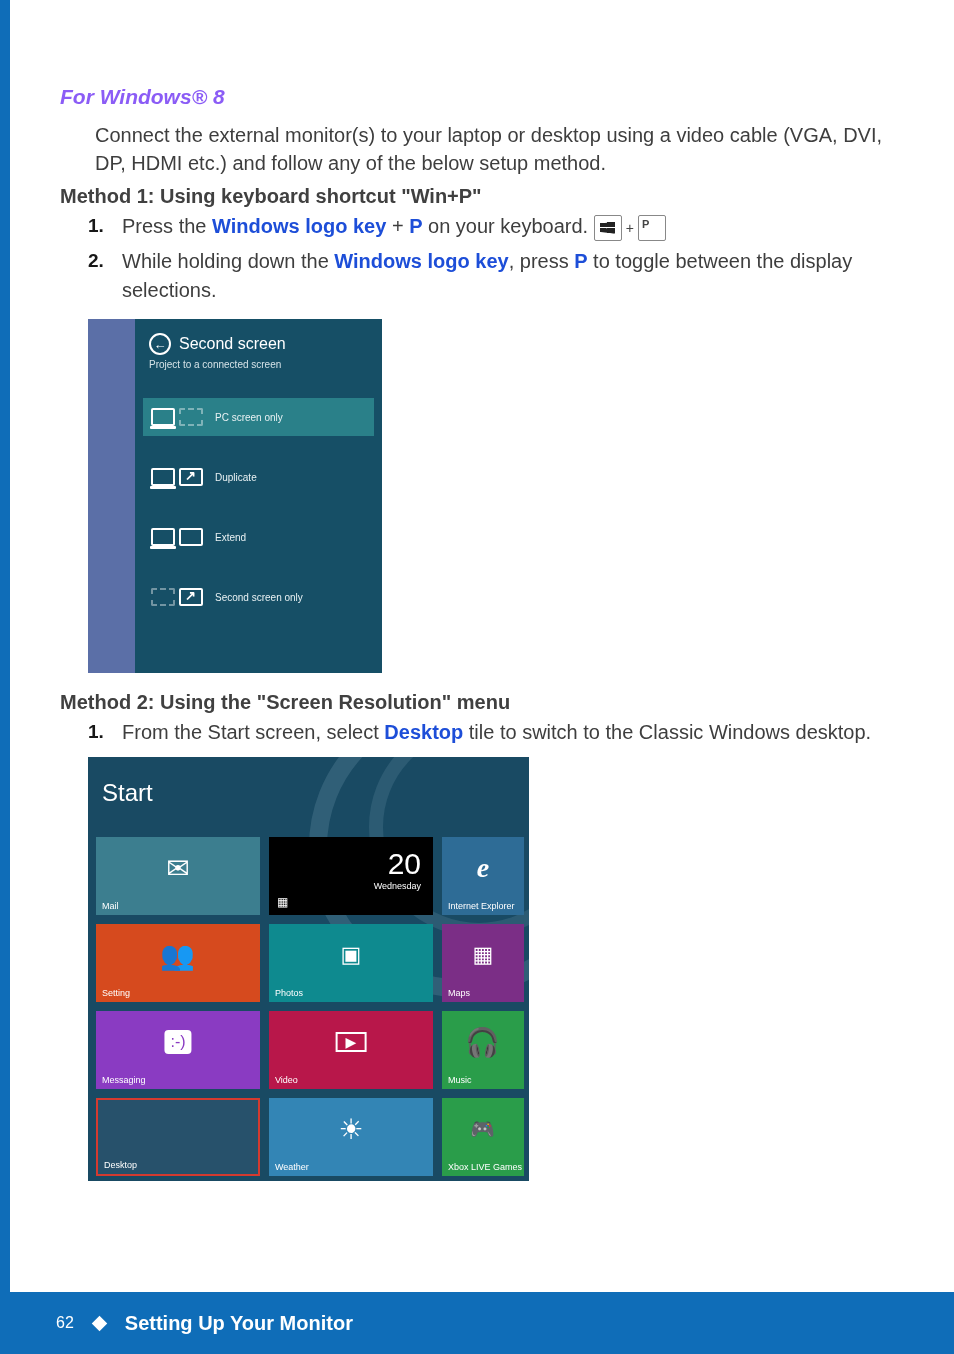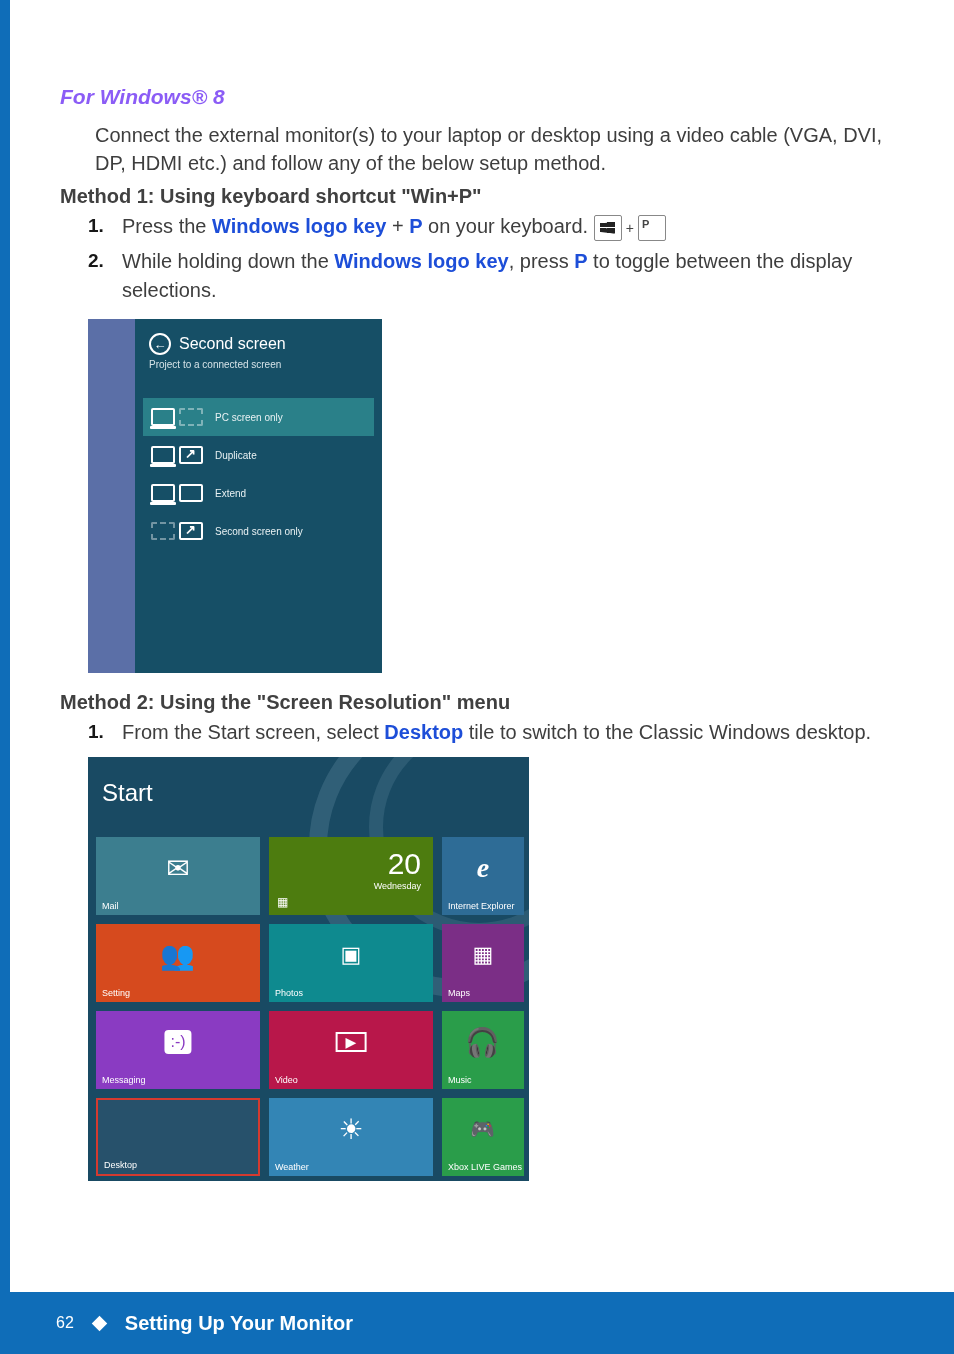--- a/index.html
+++ b/index.html
@@ -19,41 +19,41 @@
 .plus { font-size: 14px; margin: 0 4px; color:#444; vertical-align:middle; }
 
 
 .panel-wrap { margin: 14px 0 18px 28px; width: 294px; height: 354px; background: linear-gradient(to right, #5b6fa7 0%, #5b6fa7 16%, #164f66 16%, #164f66 100%); position: relative; }
 .panel-inner { position: absolute; left: 47px; right: 0; top: 0; bottom: 0; }
 .panel-header { padding: 14px 14px 8px 14px; color: #fff; }
 .panel-back { display: inline-flex; align-items: center; gap: 8px; color:#fff; }
 .back-circle { width: 22px; height: 22px; border: 2px solid #fff; border-radius: 50%; display: flex; align-items: center; justify-content: center; font-size: 13px; }
 .panel-title { font-size: 16px; }
 .panel-sub { font-size: 10px; color: #d5e3e8; margin-top: 4px; margin-left: 0; }
-.panel-options { padding: 10px 8px; display: flex; flex-direction: column; margin-top:10px; }
+.panel-options { padding: 10px 8px; display: flex; flex-direction: column; gap: 22px; margin-top:10px; }
 .opt { display: flex; align-items: center; gap: 12px; padding: 10px 8px; }
 .opt.active { background: #2a8089; }
 .opt-label { font-size: 10px; color: #e8f1f3; }
 .opt-icons { display: flex; gap: 4px; }
 .mon { width: 24px; height: 18px; border: 2px solid #fff; border-radius: 2px; position: relative; }
 .mon.lap::after { content:""; position:absolute; bottom:-5px; left:-3px; right:-3px; height:3px; background:#fff; border-radius:1px; }
 .mon.arrow::before { content:"↗"; position:absolute; color:#fff; left:4px; top:-2px; font-size:13px; font-weight:bold; }
 
 
 .start-wrap { margin: 10px 0 0 28px; width: 441px; height: 424px; background: #194a63; position: relative; overflow: hidden; }
 .start-bg-arc { position:absolute; right:-80px; top:-60px; width:300px; height:300px; border:18px solid rgba(120,160,180,0.25); border-radius:50%; }
 .start-bg-arc2 { position:absolute; right:-60px; top:-40px; width:220px; height:220px; border:14px solid rgba(120,160,180,0.2); border-radius:50%; }
 .start-title { color:#fff; font-size:24px; font-weight:300; padding: 22px 14px 0 14px; letter-spacing:0; font-family: "Segoe UI", Arial, sans-serif; }
 .tiles { position:absolute; left:8px; top:80px; display:grid; grid-template-columns: 164px 164px 82px; grid-auto-rows: 78px; gap: 9px; }
 .tile { position: relative; color:#fff; font-size:9px; }
 .tile .lbl { position:absolute; left:6px; bottom:4px; }
 .tile.small { width:82px; }
 .tile .ic { position:absolute; left:50%; top:40%; transform:translate(-50%,-50%); font-size:28px; }
 .t-mail { background:#3c7e8f; }
-.t-cal { background:#4d7c0f; }
+.t-cal { background:#000000; }
 .t-ie { background:#2e6c96; }
 .t-people { background:#d64a1e; }
 .t-photos { background:#0e8a8f; }
 .t-maps { background:#7b2e86; }
 .t-msg { background:#8a3bc2; }
 .t-video { background:#b8174a; }
 .t-music { background:#2a9d4a; }
 .t-desktop { background:#27516b; border:2px solid #d43a2f; }
 .t-weather { background:#3385b5; }
 .t-xbox { background:#2a9d4a; }

